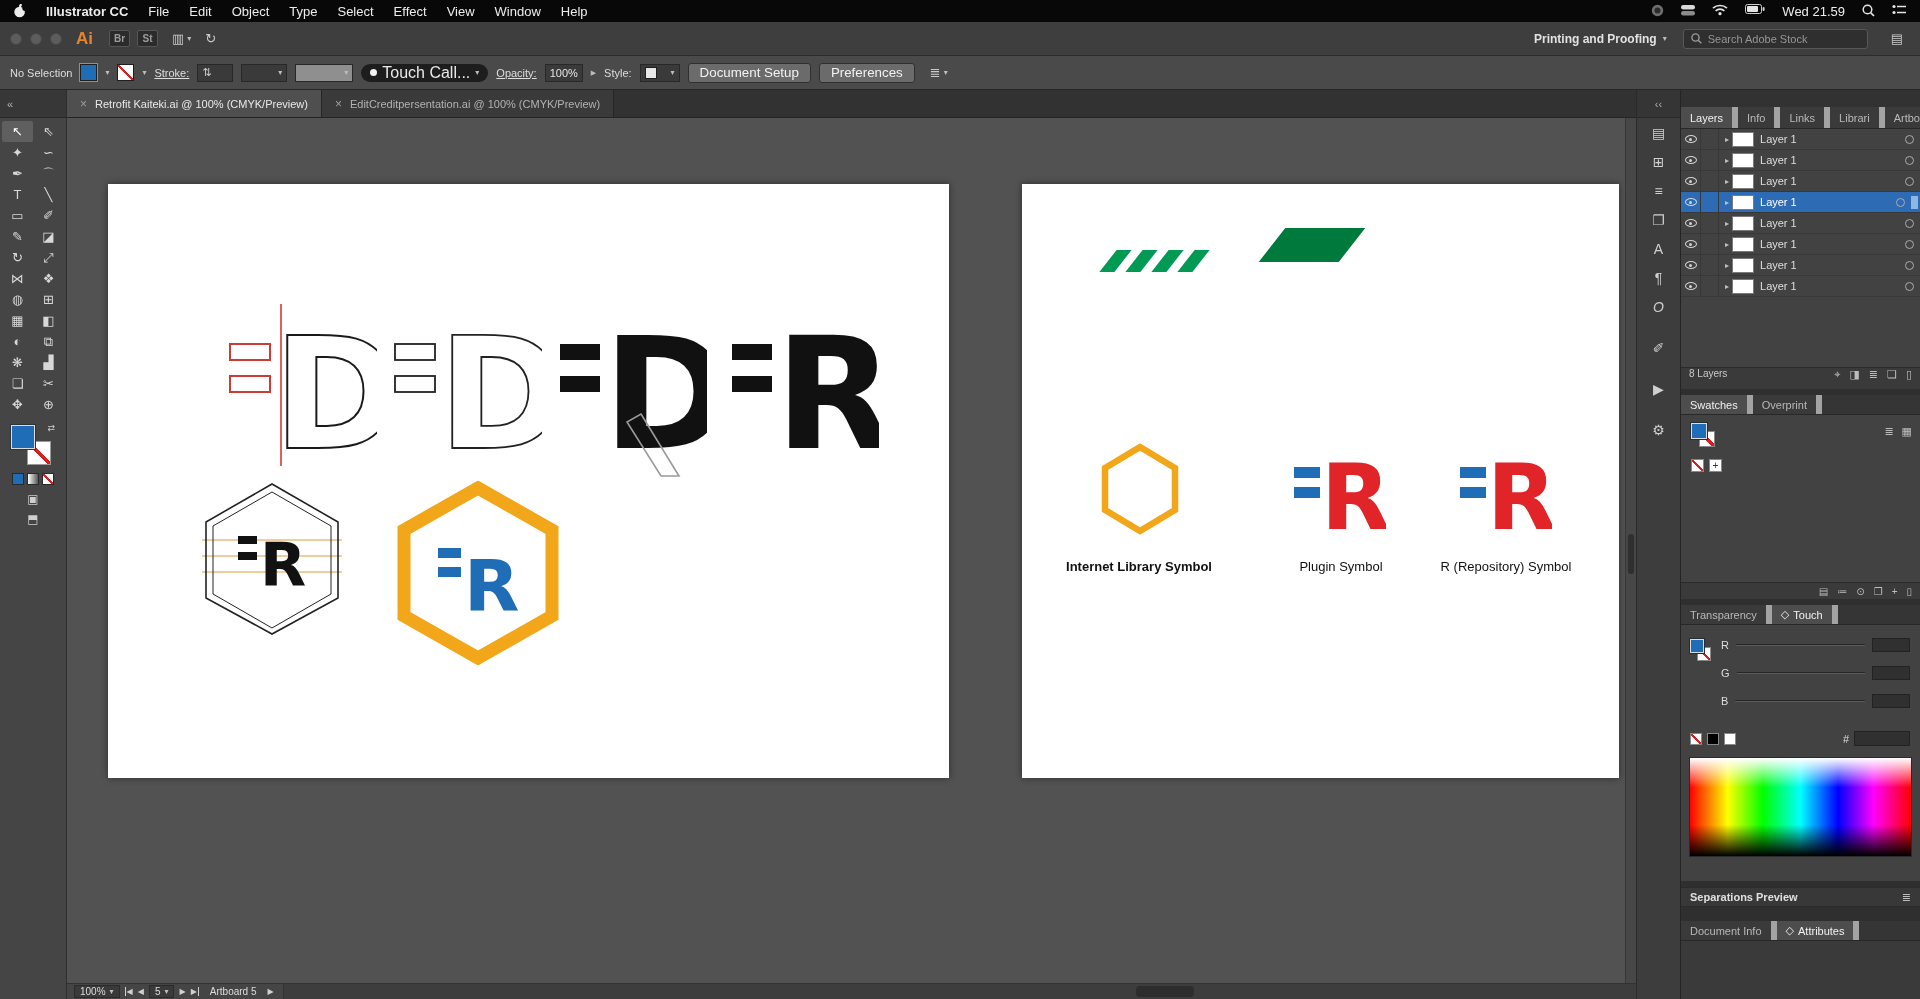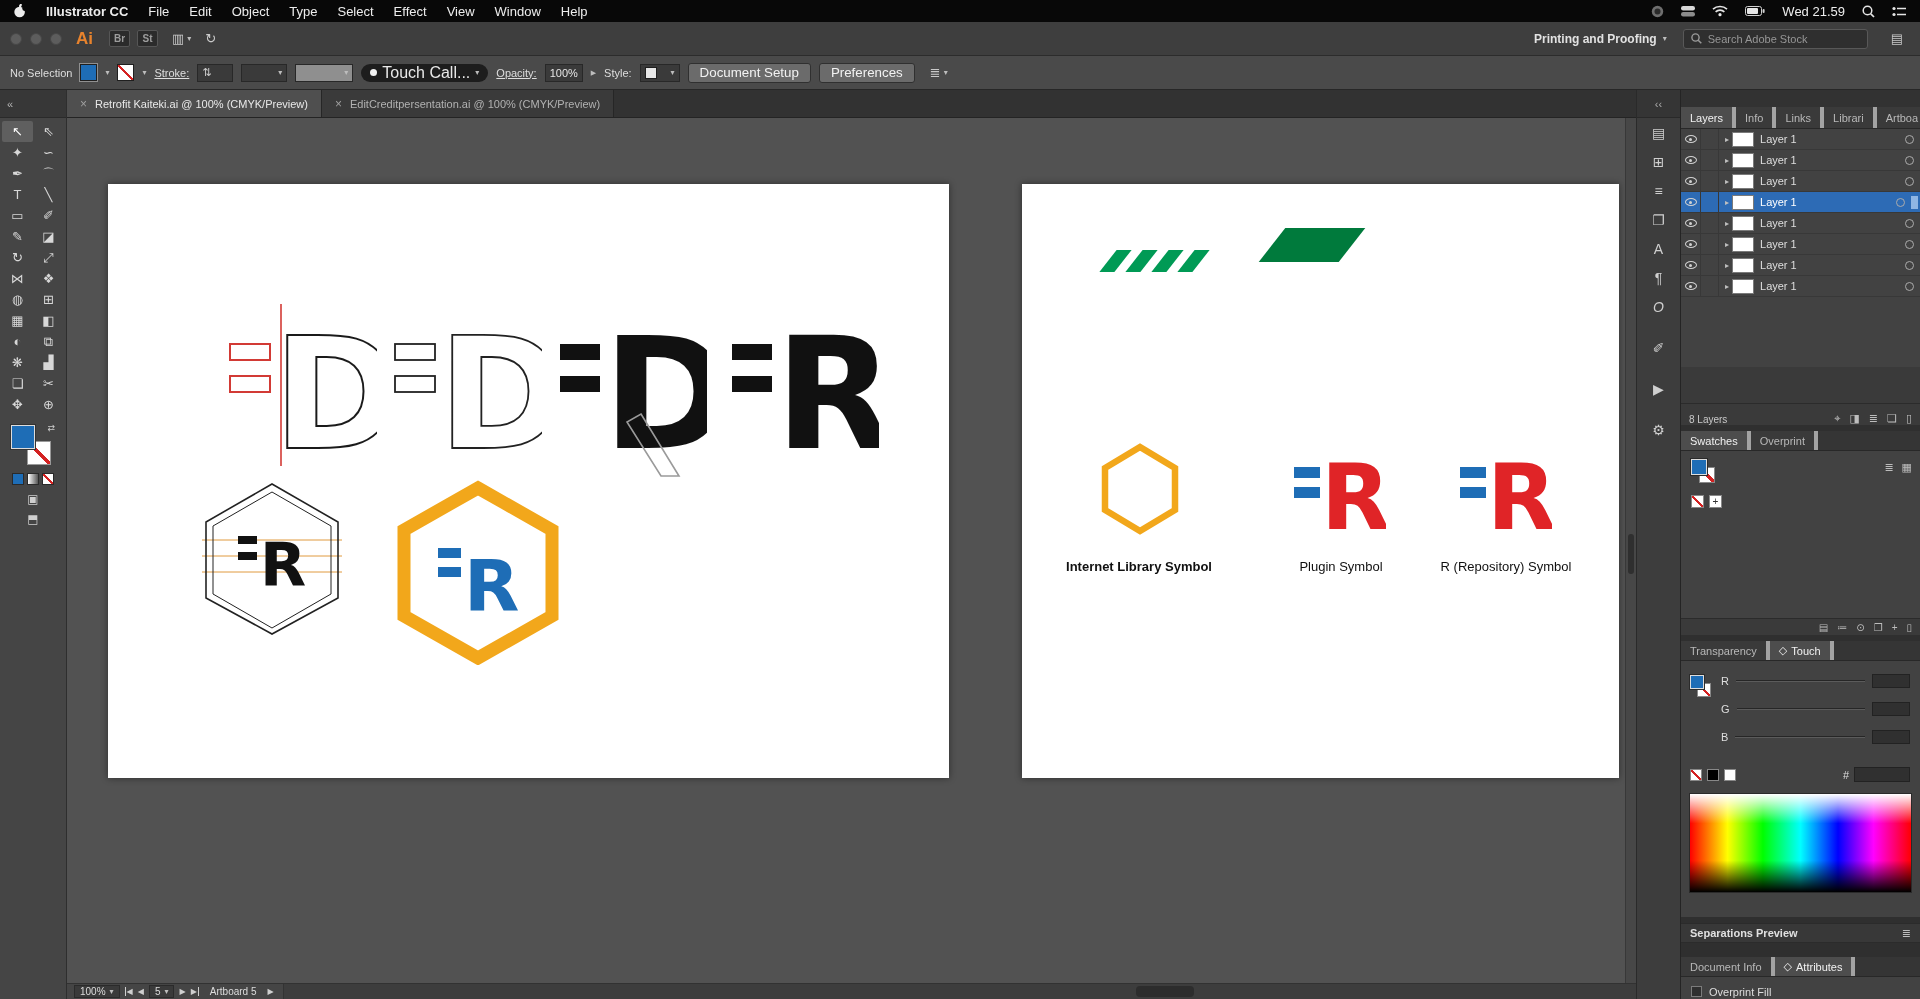--- a/index.html
+++ b/index.html
@@ -4,21 +4,21 @@
 <style>
   * { margin:0; padding:0; box-sizing:border-box; }
   html,body { background:#1b1b1b; }
   body { font-family:"Liberation Sans","DejaVu Sans",sans-serif; }
   #screen { position:relative; width:1920px; height:999px; overflow:hidden; background:#525252; display:flex; flex-direction:column; }
 
   
   .menubar { height:22px; flex:0 0 22px; background:#080808; color:#ededed; display:flex; align-items:center; padding:0 14px; font-size:13px; gap:20px; }
   .menubar .app-name { font-weight:bold; }
   .menubar .mitem { cursor:default; }
-  .mb-right { margin-left:auto; display:flex; align-items:center; gap:17px; }
+  .mb-right { margin-left:auto; display:flex; align-items:flex-start; gap:17px; }
   .mb-icon { display:flex; align-items:center; }
   .mb-clock { font-size:13px; }
 
   
   .titlebar { height:34px; flex:0 0 34px; background:#3e3e3e; border-bottom:1px solid #2c2c2c; display:flex; align-items:center; padding:0 10px; }
   .traffic { display:flex; gap:8px; margin-right:14px; }
   .light { width:12px; height:12px; border-radius:50%; background:#5d5d5d; border:1px solid #474747; }
   .ai-badge { color:#e8832d; font-weight:bold; font-size:17px; margin-right:16px; }
   .mini-badge { width:21px; height:17px; background:#2b2b2b; color:#9d9d9d; font-size:10px; font-weight:bold; display:flex; align-items:center; justify-content:center; border:1px solid #565656; border-radius:2px; margin-right:7px; }
   .tb-icon { color:#c9c9c9; font-size:13px; margin:0 7px; display:flex; align-items:center; gap:3px; }
@@ -95,39 +95,39 @@
   .dock-col { width:44px; flex:0 0 44px; background:#3d3d3d; border-left:1px solid #2a2a2a; display:flex; flex-direction:column; align-items:center; }
   .dock-header { height:28px; width:100%; flex:0 0 28px; background:#353535; border-bottom:1px solid #292929; color:#ababab; font-size:11px; display:flex; align-items:center; justify-content:center; }
   .dock-icon { width:30px; height:25px; margin:2px 0; display:flex; align-items:center; justify-content:center; color:#cfcfcf; font-size:14px; }
   .dock-gap { margin-top:14px; }
 
   
   .panels-col { width:240px; flex:0 0 240px; background:#3a3a3a; border-left:1px solid #242424; display:flex; flex-direction:column; overflow:hidden; }
   .p-topstrip { height:17px; flex:0 0 17px; background:#323232; }
   .ptab-row { display:flex; height:22px; flex:0 0 22px; background:#353535; border-bottom:1px solid #282828; overflow:hidden; }
   .ptab-row.small { height:20px; flex:0 0 20px; }
-  .ptab { padding:0 9px; display:flex; align-items:center; gap:4px; font-size:11px; color:#b8b8b8; background:#3a3a3a; border-right:4px solid #a3a3a3; white-space:nowrap; }
+  .ptab { padding:0 9px; display:flex; align-items:center; gap:4px; font-size:11px; color:#b8b8b8; background:#3a3a3a; border-right:6px solid #a3a3a3; white-space:nowrap; }
   .ptab.active { background:#4d4d4d; color:#f1f1f1; }
   .p-sep { height:6px; flex:0 0 6px; background:#2f2f2f; }
   .p-sep-big { height:14px; flex:0 0 14px; background:#2f2f2f; }
 
   .layers-list { height:168px; flex:0 0 168px; background:#424242; }
   .layer-row { height:21px; display:flex; align-items:center; border-bottom:1px solid #383838; font-size:11px; color:#dedede; }
   .layer-row.selected { background:var(--selection-blue,#2d6bb5); color:#fff; }
   .cell-eye { width:20px; height:100%; border-right:1px solid #383838; display:flex; align-items:center; justify-content:center; }
   .eye { width:12px; height:8px; border:1px solid #d2d2d2; border-radius:50%; position:relative; }
   .eye::after { content:""; position:absolute; left:3px; top:1.5px; width:3.5px; height:3.5px; background:#d2d2d2; border-radius:50%; }
   .cell-lock { width:18px; height:100%; border-right:1px solid #383838; }
   .tri { color:#c0c0c0; font-size:8px; margin:0 3px 0 6px; }
   .thumb { width:22px; height:15px; background:#fff; border:1px solid #7a7a7a; margin-right:6px; }
   .layer-name { flex:1; }
   .circ { width:9px; height:9px; border:1px solid #ababab; border-radius:50%; margin-right:6px; flex:0 0 9px; }
   .sel-chip { width:7px; height:13px; background:#8fb6e4; margin-right:2px; }
   .layers-filler { height:70px; flex:0 0 70px; background:#424242; }
-  .p-footer { height:22px; flex:0 0 22px; background:#3a3a3a; border-top:1px solid #2b2b2b; display:flex; align-items:flex-end; padding:0 8px; font-size:10px; color:#c9c9c9;margin-top:36px; }
+  .p-footer { height:22px; flex:0 0 22px; background:#3a3a3a; border-top:1px solid #2b2b2b; display:flex; align-items:flex-start; padding:0 8px; font-size:10px; color:#c9c9c9; }
   .foot-icons { margin-left:auto; display:flex; gap:9px; font-size:11px; color:#bdbdbd; }
 
   .swatches-content { height:167px; flex:0 0 167px; background:#424242; position:relative; }
   .sw-proxy-stroke { position:absolute; left:18px; top:16px; width:16px; height:16px; background:linear-gradient(45deg,#fff 42%,#d42222 42%,#d42222 58%,#fff 58%); border:1px solid #888; }
   .sw-proxy-fill { position:absolute; left:10px; top:8px; width:16px; height:16px; background:var(--accent-blue,#1e6db6); border:1px solid #ddd; box-shadow:0 0 0 1px #2b2b2b; }
   .sw-none { position:absolute; left:10px; top:44px; width:13px; height:13px; background:linear-gradient(45deg,#fff 42%,#d42222 42%,#d42222 58%,#fff 58%); border:1px solid #888; }
   .sw-reg { position:absolute; left:28px; top:44px; width:13px; height:13px; background:#fff; border:1px solid #888; color:#333; font-size:10px; line-height:12px; text-align:center; }
   .sw-views { position:absolute; right:8px; top:10px; display:flex; gap:8px; color:#bdbdbd; font-size:11px; }
   .sw-footer { height:17px; flex:0 0 17px; background:#3a3a3a; border-top:1px solid #2b2b2b; display:flex; align-items:center; justify-content:flex-end; gap:9px; padding:0 8px; font-size:10px; color:#bdbdbd; }
 
@@ -647,25 +647,15 @@
 
       <div class="p-sep-big"></div>
 
       <div class="ptab-row small">
         <span class="ptab">Document Info</span>
         <span class="ptab active">
           <span>◇</span>
           <span>Attributes</span>
         </span>
       </div>
-      <div class="attr-content">
-        <div class="chk-row">
-          <span class="chk"></span>
-          <span>Overprint Fill</span>
-        </div>
-        <div class="chk-row dim">
-          <span class="chk"></span>
-          <span>Overprint Stroke</span>
-        </div>
-      </div>
     </div>
   </div>
 </div>
 
 </body></html>

